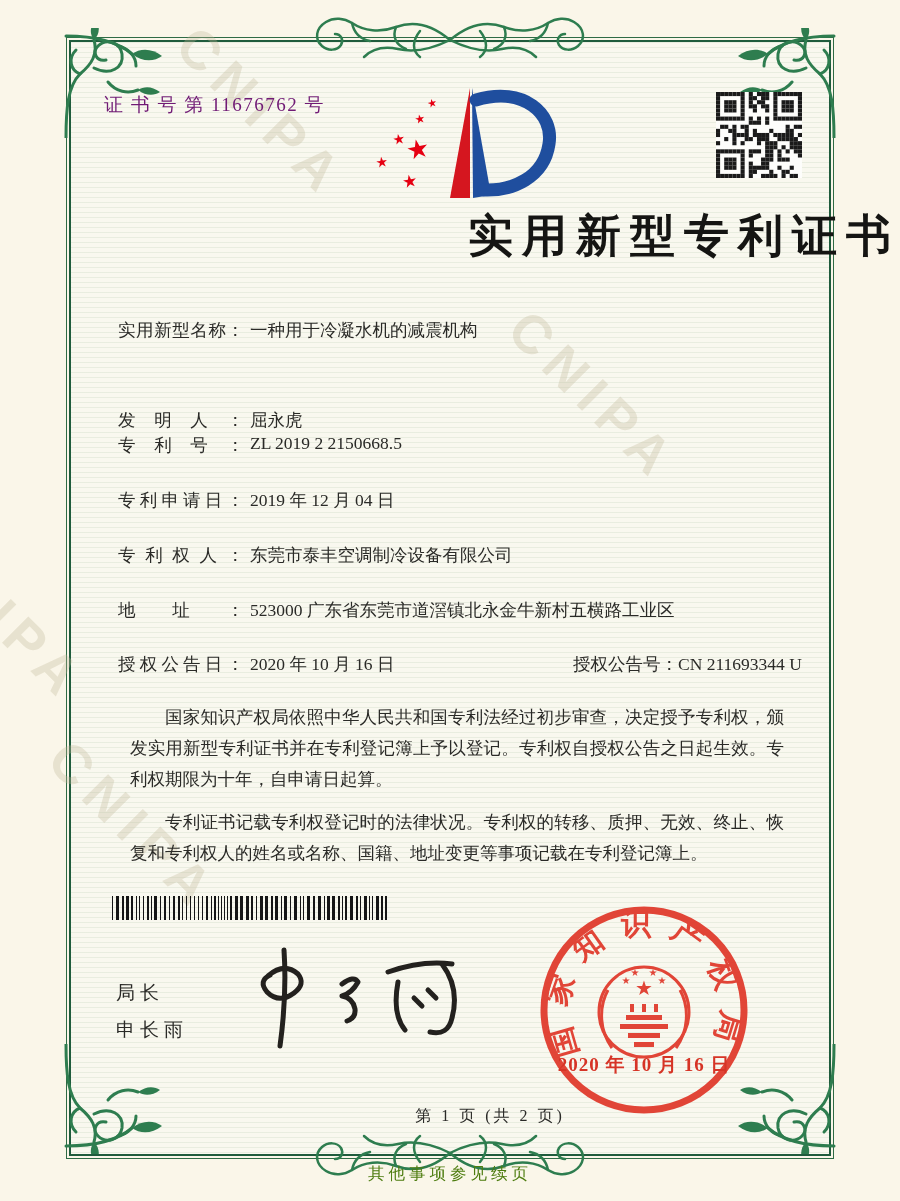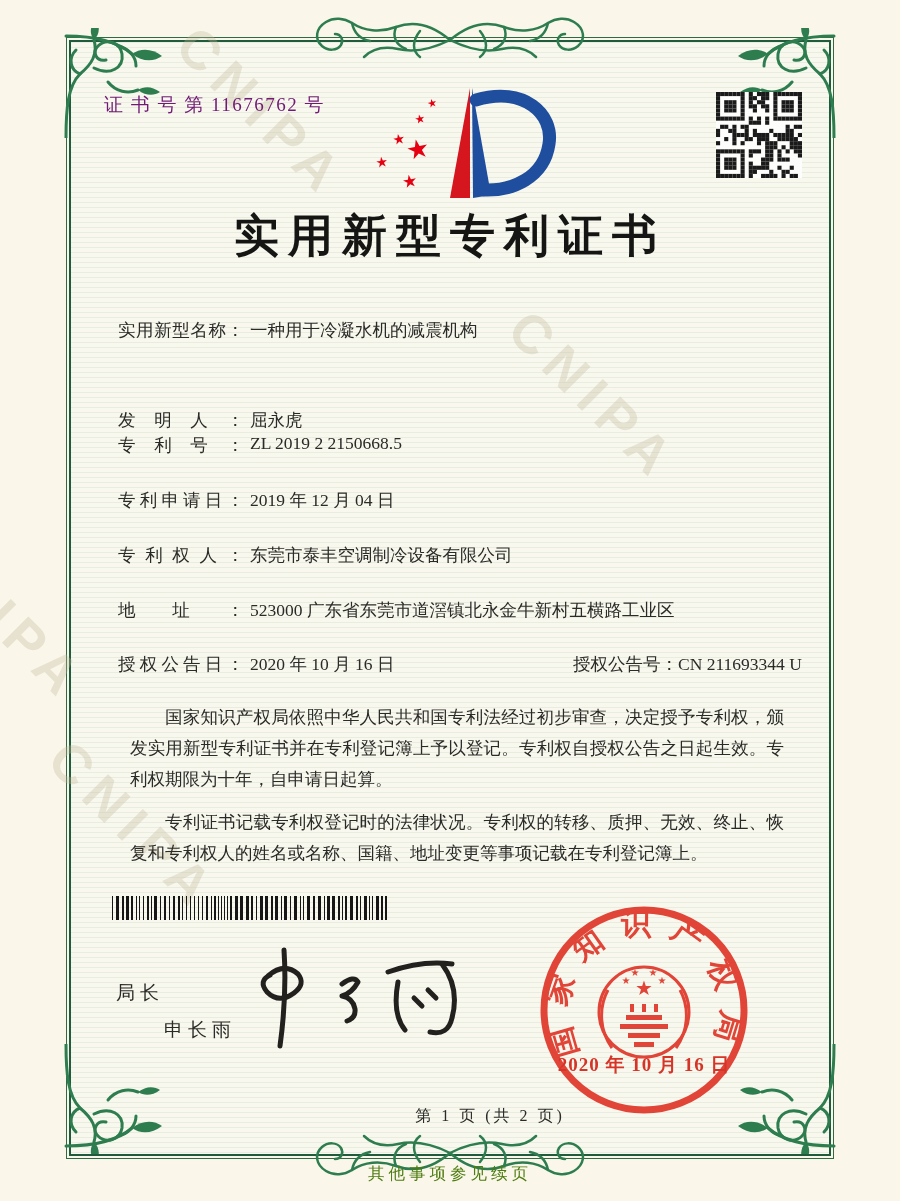--- a/index.html
+++ b/index.html
@@ -23,32 +23,32 @@
   .wm{
     position:absolute;font-family:"Liberation Sans",sans-serif;
     font-weight:bold;font-size:54px;letter-spacing:10px;
     color:rgba(193,183,152,0.32);transform:rotate(45deg);
     transform-origin:left top;white-space:nowrap;pointer-events:none;
   }
   .cert-no{position:absolute;left:104px;top:92px;font-size:19px;letter-spacing:1.5px;color:#701a75;}
   .logo{position:absolute;left:352px;top:86px;width:210px;height:116px;}
   .qr{position:absolute;left:716px;top:92px;width:86px;height:86px;background:#fdfdfb;}
   .title{
-    position:absolute;left:0;top:206px;width:100%;text-align:center;
+    position:absolute;left:0;top:206px;width:100%;text-align:right;
     font-size:45px;font-weight:bold;letter-spacing:9px;color:#151513;
   }
   .field-row{position:absolute;left:118px;width:690px;font-size:17.5px;white-space:nowrap;}
   .flabel{display:inline-block;width:126px;text-align:justify;text-align-last:justify;vertical-align:top;}
   .fvalue{margin-left:6px;font-family:Liberation Serif, serif;}
   .grant2{position:absolute;left:455px;top:0;}
   .body-text{position:absolute;left:118px;top:690px;width:678px;font-size:17.5px;line-height:31px;text-align:justify;}
   .body-text p{margin:12px;text-indent:2em;}
   .barcode{position:absolute;left:112px;top:896px;width:278px;height:24px;}
   .sig-title{position:absolute;left:116px;top:980px;font-size:19px;letter-spacing:5px;}
-  .sig-name{position:absolute;left:116px;top:1017px;font-size:19px;letter-spacing:5px;margin-left:48px;}
+  .sig-name{position:absolute;left:116px;top:1017px;font-size:19px;letter-spacing:5px;}
   .signature{position:absolute;left:238px;top:942px;width:255px;height:118px;}
   .seal{position:absolute;left:534px;top:900px;width:220px;height:220px;opacity:0.93;}
   .seal-date{
     position:absolute;left:544px;top:1052px;width:200px;text-align:center;
     font-size:19px;font-weight:600;color:#d63426;letter-spacing:1px;white-space:nowrap;
   }
   .page-info{position:absolute;left:0;top:1106px;width:100%;text-align:center;font-size:16px;letter-spacing:3px;padding-left:40px;}
   .footer-note{position:absolute;left:0;top:1163px;width:100%;text-align:center;font-size:16.5px;letter-spacing:4px;color:#4d7c0f;}
   .corner{position:absolute;width:110px;height:110px;}
   .corner.tl{left:58px;top:28px;transform:scaleY(-1);}

